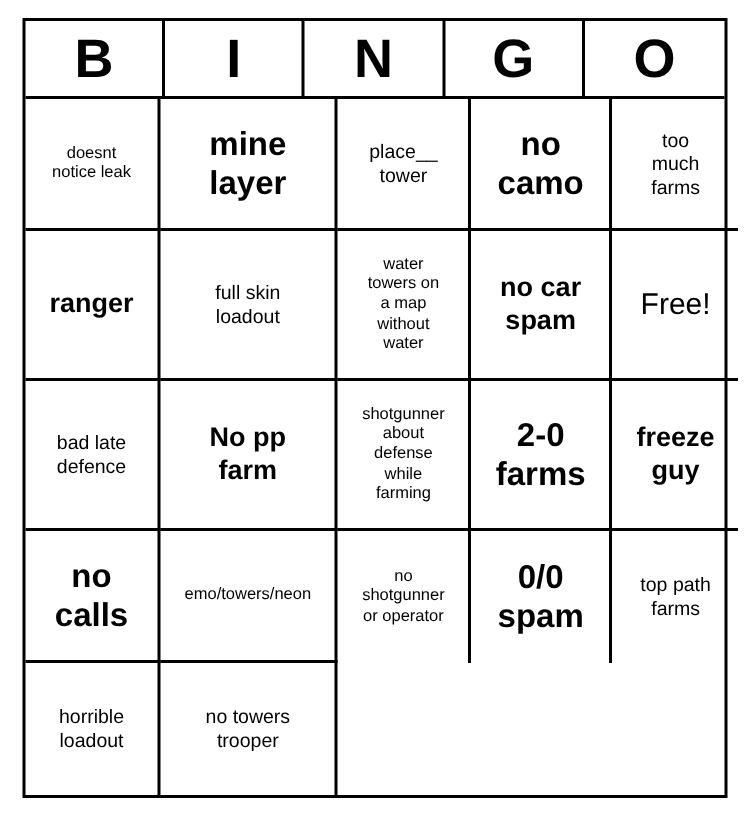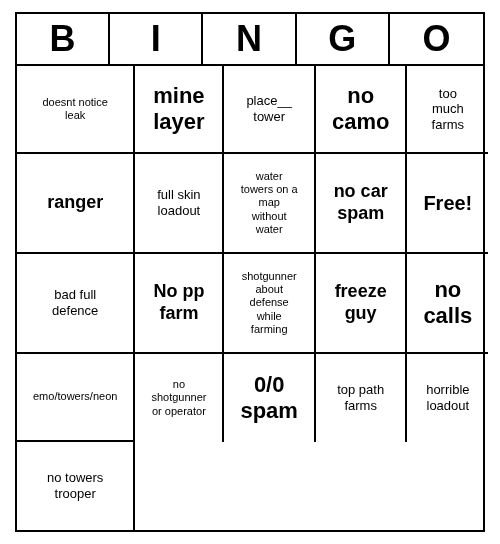--- a/index.html
+++ b/index.html
@@ -57,21 +57,21 @@
     .bingo-cell.large-text {
       font-size: 22px;
       font-weight: bold;
     }
     .bingo-cell.medium-text {
       font-size: 18px;
       font-weight: bold;
     }
     .bingo-cell.free {
       font-size: 20px;
-      font-weight: bold;
+      font-weight: normal;
     }
     .bingo-cell.small-text {
       font-size: 11px;
     }
   </style>
 </head>
 <body>
 
 <div class="bingo-container">
   <div class="bingo-header">
@@ -85,23 +85,24 @@
   <div class="bingo-cell small-text">doesnt notice leak</div>
       <div class="bingo-cell large-text">mine layer</div>
       <div class="bingo-cell">place__ tower</div>
       <div class="bingo-cell large-text">no camo</div>
       <div class="bingo-cell">too much farms</div>
       <div class="bingo-cell medium-text">ranger</div>
       <div class="bingo-cell">full skin loadout</div>
       <div class="bingo-cell small-text">water towers on a map without water</div>
       <div class="bingo-cell medium-text">no car spam</div>
       <div class="bingo-cell free">Free!</div>
-      <div class="bingo-cell">bad full defence</div>
+      <div class="bingo-cell">bad late defence</div>
       <div class="bingo-cell medium-text">No pp farm</div>
       <div class="bingo-cell small-text">shotgunner about defense while farming</div>
+      <div class="bingo-cell large-text">2-0 farms</div>
       <div class="bingo-cell medium-text">freeze guy</div>
       <div class="bingo-cell large-text">no calls</div>
       <div class="bingo-cell small-text">emo/towers/neon</div>
       <div class="bingo-cell small-text">no shotgunner or operator</div>
       <div class="bingo-cell large-text">0/0 spam</div>
       <div class="bingo-cell">top path farms</div>
       <div class="bingo-cell">horrible loadout</div>
       <div class="bingo-cell">no towers trooper</div>
     </div>
 </div>

